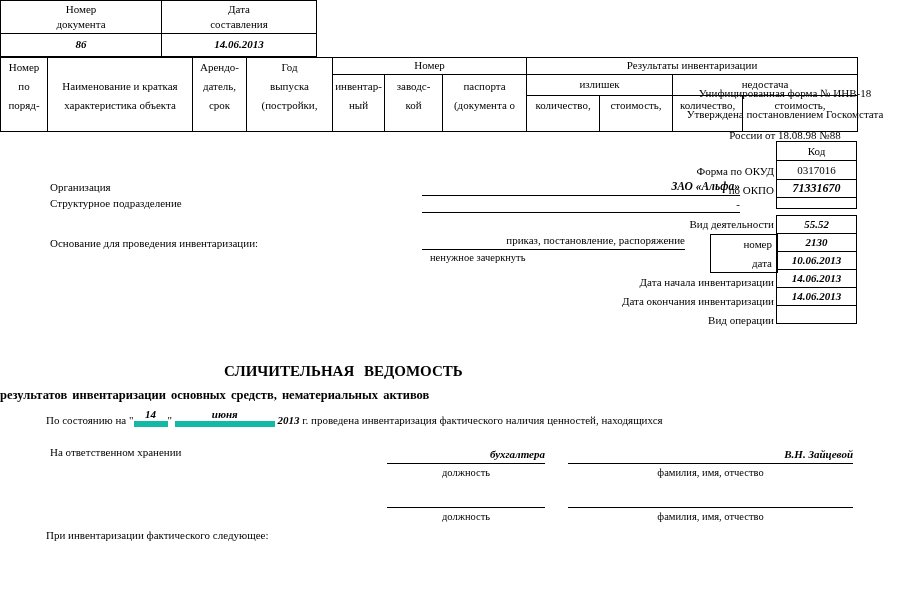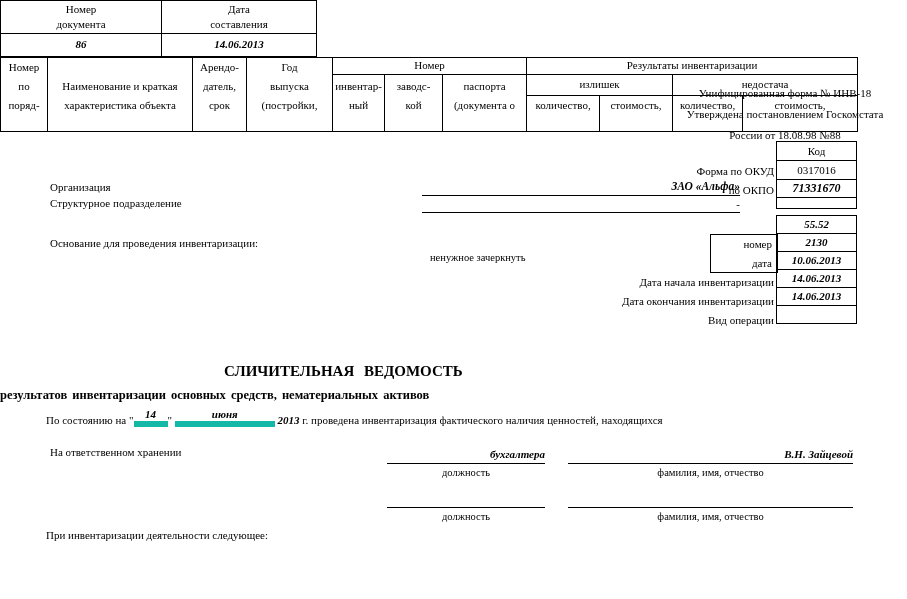--- a/index.html
+++ b/index.html
@@ -62,32 +62,34 @@
     <div class="crow h19 val">10.06.2013</div>
     <div class="crow h19 val">14.06.2013</div>
     <div class="crow h19 val">14.06.2013</div>
     <div class="crow h19"></div>
   </div>
 
   <div class="abs ndbox"></div>
 
   <div class="rlbl" style="left:554px;top:165px;">Форма по ОКУД</div>
   <div class="rlbl" style="left:554px;top:184px;">по ОКПО</div>
+  <div class="rlbl" style="left:554px;top:218px;">Вид деятельности</div>
   <div class="rlbl" style="left:552px;top:238px;">номер</div>
   <div class="rlbl" style="left:552px;top:257px;">дата</div>
   <div class="rlbl" style="left:554px;top:295px;">Дата окончания инвентаризации</div>
   <div class="rlbl" style="left:554px;top:276px;">Дата начала инвентаризации</div>
   <div class="rlbl" style="left:554px;top:314px;">Вид операции</div>
 
   <div class="abs lbl" style="left:50px;top:181px;">Организация</div>
   <div class="abs lbl" style="left:50px;top:197px;">Структурное подразделение</div>
   <div class="abs lbl" style="left:50px;top:237px;">Основание для проведения инвентаризации:</div>
 
   <div class="abs fieldline val" style="left:422px;top:179px;width:318px;height:17px;font-size:11.5px;line-height:15px;">ЗАО «Альфа»</div>
   <div class="abs fieldline" style="left:422px;top:198px;width:318px;height:15px;font-size:11px;line-height:13px;">-</div>
+  <div class="abs fieldline" style="left:422px;top:233px;width:263px;height:17px;font-size:11px;line-height:15px;">приказ, постановление, распоряжение</div>
   <div class="abs cap" style="left:430px;top:252px;">ненужное зачеркнуть</div>
 
   <table class="doctable">
     <colgroup>
         <col style="width:161px;">
         <col style="width:155px;">
       </colgroup>
     <tbody>
         <tr>
       <td class="dh">Номер
@@ -117,21 +119,21 @@
   <div class="abs fieldline val" style="left:387px;top:446px;width:158px;height:18px;font-size:11px;line-height:16px;">бухгалтера</div>
   <div class="abs cap" style="left:387px;top:467px;width:158px;">должность</div>
   <div class="abs fieldline val" style="left:568px;top:446px;width:285px;height:18px;font-size:11px;line-height:16px;">В.Н. Зайцевой</div>
   <div class="abs cap" style="left:568px;top:467px;width:285px;">фамилия, имя, отчество</div>
 
   <div class="abs fieldline" style="left:387px;top:490px;width:158px;height:18px;"></div>
   <div class="abs cap" style="left:387px;top:511px;width:158px;">должность</div>
   <div class="abs fieldline" style="left:568px;top:490px;width:285px;height:18px;"></div>
   <div class="abs cap" style="left:568px;top:511px;width:285px;">фамилия, имя, отчество</div>
 
-  <div class="abs lbl" style="left:46px;top:529px;">При инвентаризации деятельности следующее:</div>
+  <div class="abs lbl" style="left:46px;top:529px;">При инвентаризации фактического следующее:</div>
 
   <table class="invtable">
     <colgroup>
       <col style="width:47px;">
         <col style="width:145px;">
         <col style="width:54px;">
         <col style="width:86px;">
       <col style="width:52px;">
         <col style="width:58px;">
         <col style="width:84px;">

